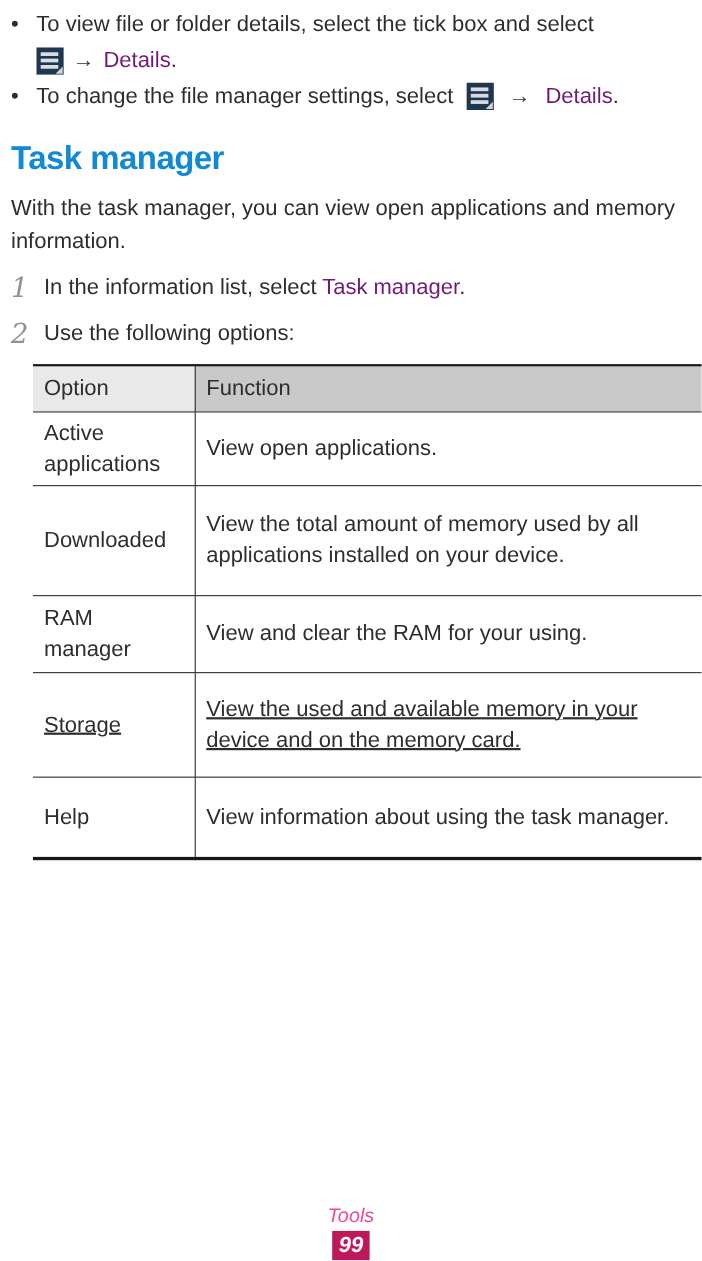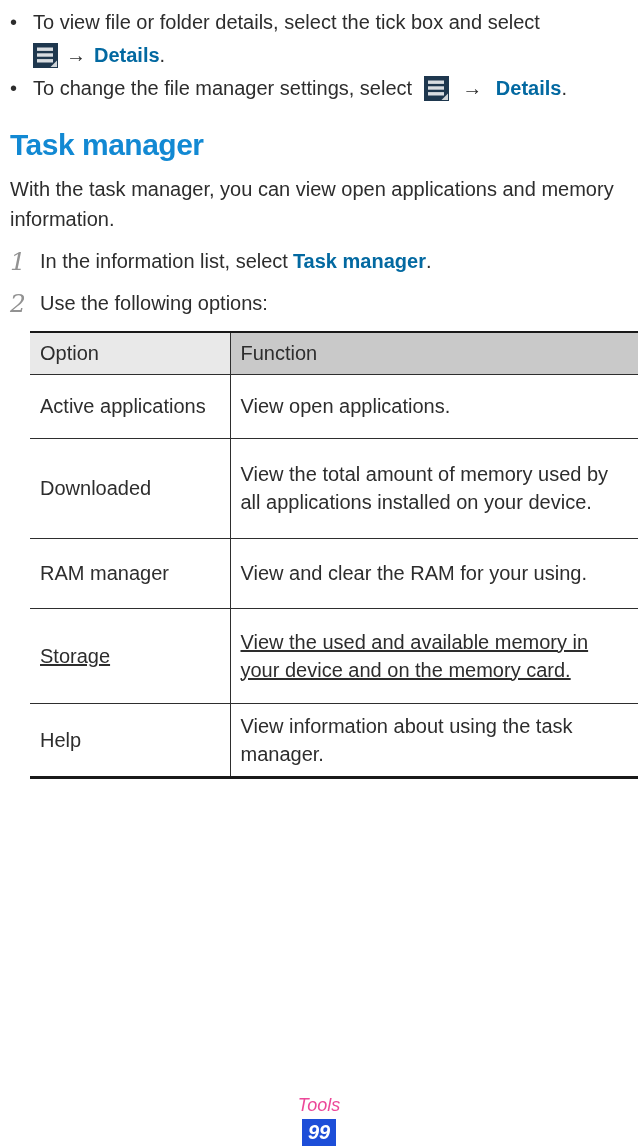--- a/index.html
+++ b/index.html
@@ -23,21 +23,21 @@
     font-size: 20px;
     line-height: 30px;
     color: #2d2d2d;
   }
   .bullet-body { font-size: 20px; line-height: 30px; }
   .nowrap { white-space: nowrap; }
   .icon-line { margin-top: 2px; height: 32px; display: flex; align-items: center; white-space: nowrap; }
   .menu-icon { display: inline-block; width: 25px; height: 25px; vertical-align: -6px; }
   .icon-line .menu-icon { vertical-align: baseline; }
   .arrow { margin: 0 8px; font-size: 20px; color: #2d2d2d; }
-  b { font-weight: bold; color: #0369a1; }
+  b { font-weight: normal; color: #701a75; }
 
   
   .heading {
     margin-top: 24px;
     font-size: 30px;
     font-weight: bold;
     letter-spacing: -0.5px;
     color: #1289d3;
     line-height: 36px;
   }
@@ -73,21 +73,21 @@
   }
   .options-table th, .options-table td {
     font-weight: normal;
     text-align: left;
     vertical-align: middle;
     padding: 5px 8px 5px 10px;
     line-height: 28px;
     border-bottom: 1px solid #2e2e2e;
   }
   .options-table th:first-child, .options-table td:first-child {
-    width: 200px;
+    width: 147px;
     border-right: 1px solid #2e2e2e;
   }
   .th-option { background: #e9e9e9; }
   .th-function { background: #c9c9c9; }
   .options-table thead tr { height: 42px; }
   .options-table tbody tr:nth-child(1) { height: 64px; }
   .options-table tbody tr:nth-child(2) { height: 100px; }
   .options-table tbody tr:nth-child(3) { height: 70px; }
   .options-table tbody tr:nth-child(4) { height: 95px; text-decoration: underline; }
   .options-table tbody tr:nth-child(5) { height: 74px; }
@@ -101,21 +101,21 @@
   .footer-section {
     font-size: 18px;
     font-style: italic;
     color: #ec4899;
     margin-bottom: 3px;
   }
   .page-number-badge {
     display: inline-block;
     width: 34px;
     height: 27px;
-    background: #1d4ed8;
+    background: #be185d;
     color: #ffffff;
     font-size: 20px;
     font-style: italic;
     font-weight: bold;
     line-height: 27px;
     text-align: center;
   }
 </style>
 </head>
 <body>

